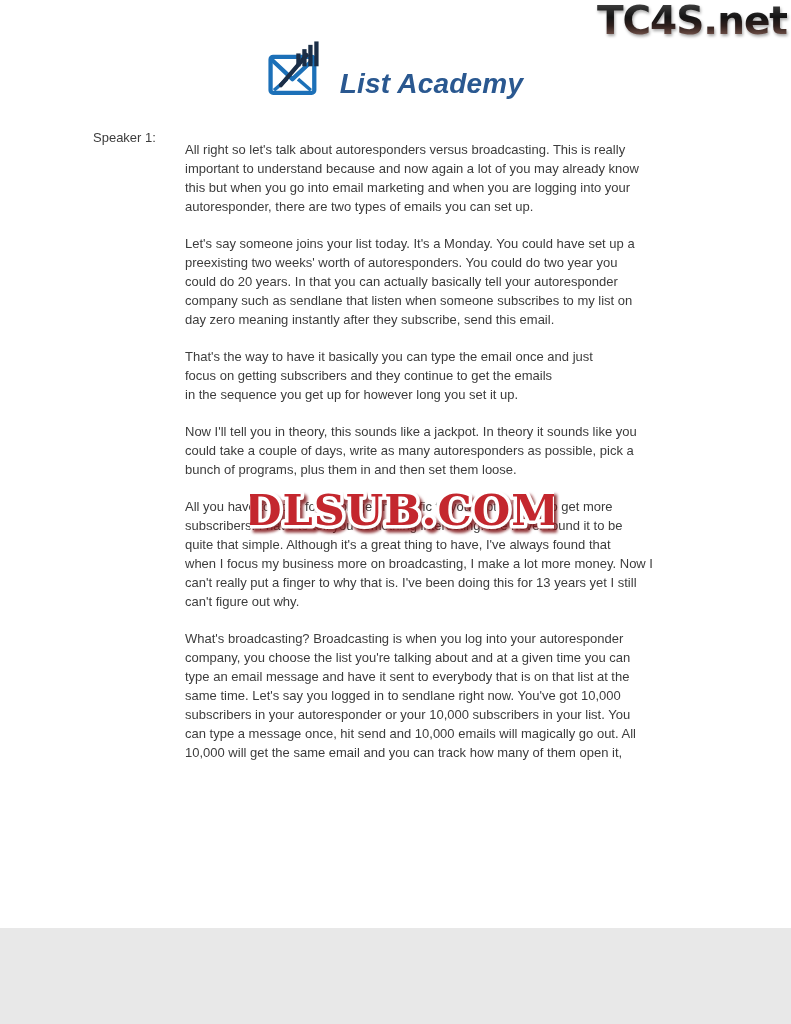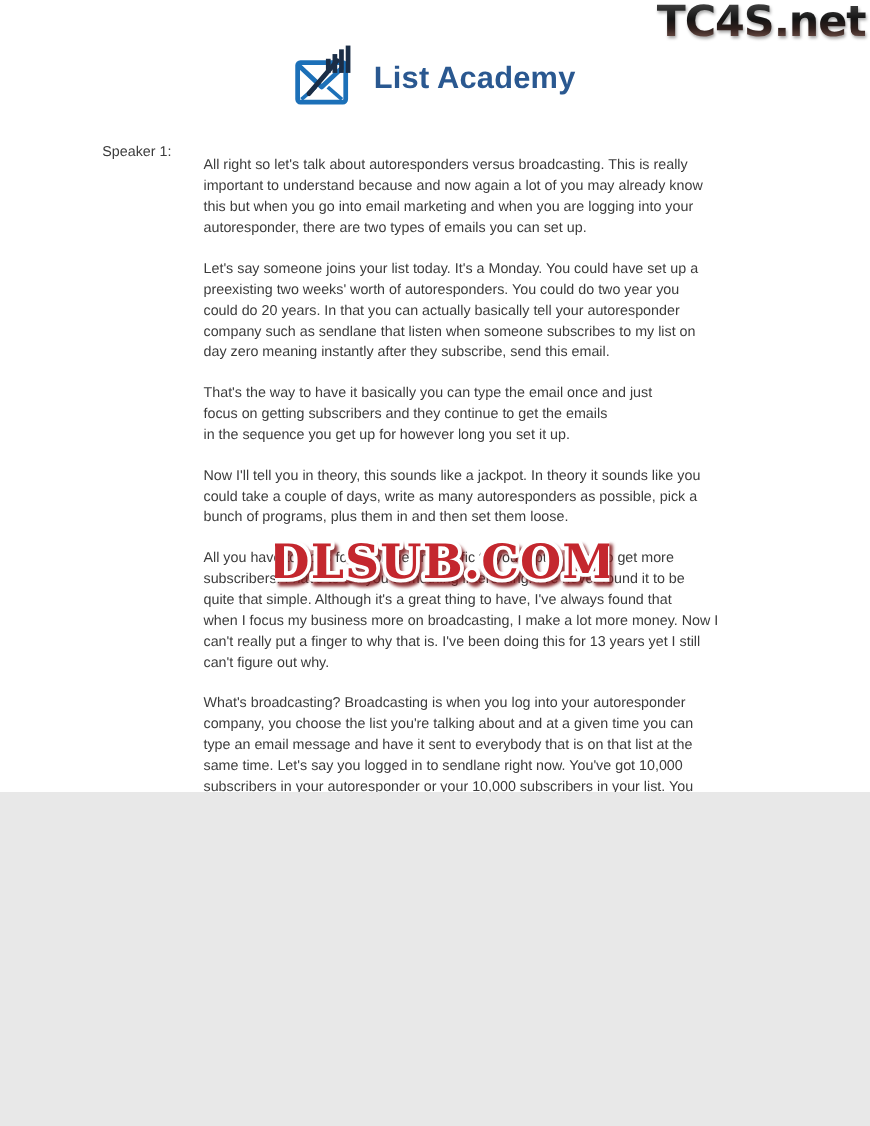--- a/index.html
+++ b/index.html
@@ -1,40 +1,40 @@
 <!DOCTYPE html>
 <html><head>
 <meta charset="utf-8">
 <style>
   * { margin:0; padding:0; box-sizing:border-box; }
   html,body { background:#e8e8e8; }
   .page {
     position:relative;
-    width:791px; height:720px;
+    width:791px; height:928px;
     background:#ffffff;
     overflow:hidden;
     font-family:"Liberation Sans", sans-serif;
     margin:0 auto;
   }
 
   
   .tc4s {
     position:absolute; top:0px; right:4px;
     font-family:"DejaVu Sans", sans-serif;
     font-weight:bold; font-size:39px; letter-spacing:-1px;
     background:linear-gradient(180deg,#4a4a4a 0%,#141414 40%,#2e1f1c 60%,#a5786c 100%);
     -webkit-background-clip:text; background-clip:text; color:transparent;
     filter:drop-shadow(1px 2px 1.5px rgba(0,0,0,0.35));
     line-height:1.1;
   }
 
   
   .logo {
     position:absolute; top:40px; left:0; right:0;
-    display:flex; justify-content:center; align-items:center; gap:12px;
+    display:flex; justify-content:center; align-items:flex-end; gap:12px;font-style:italic;
   }
   .logo-text {
     font-size:28px; font-weight:bold; color:#2a5890;
     letter-spacing:0.2px;
   }
 
   
   .transcript {
     position:absolute; top:128px; left:93px; width:620px;
     display:flex; align-items:flex-start;

